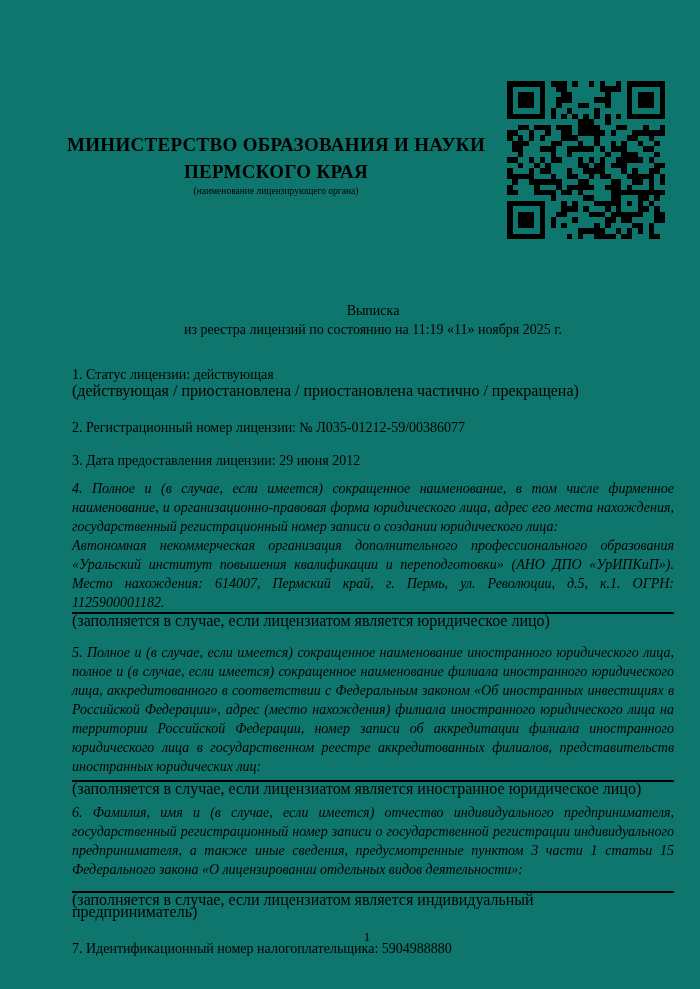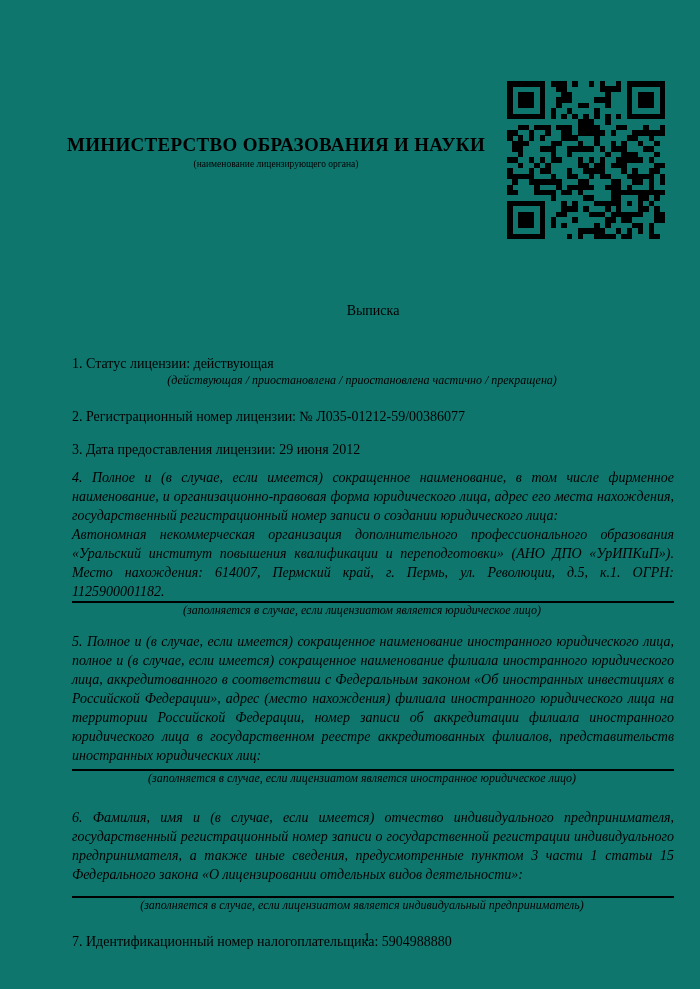--- a/index.html
+++ b/index.html
@@ -43,40 +43,38 @@
     top: 301px;
     left: 72px;
     width: 602px;
     font-size: 14px;
     line-height: 19px;
   }
   .doc-title { text-align: center; }
   .field { margin: 0; }
   .justify { text-align: justify; font-style: italic; }
   .note {
-    font-size: 12px;
+    font-size: 16px;
     line-height: 12px;
-    text-align: center;
     padding-right: 22px;
     margin-top: 1px;
-    font-style: italic;
   }
   .rule {
     border: none;
     border-top: 2px solid #000;
     margin: 0;
     height: 0;
   }
-  .mt-f1 { margin-top: 34px; }
+  .mt-f1 { margin-top: 26px; }
   .mt-f2 { margin-top: 21px; }
   .mt-f3 { margin-top: 14px; }
   .mt-f4 { margin-top: 9px; }
   .mt-f5 { margin-top: 16px; }
   .mt-rule5 { margin-top: 4px; }
-  .mt-f6 { margin-top: 24px; }
+  .mt-f6 { margin-top: 8px; }
   .mt-rule6 { margin-top: 12px; }
   .mt-f7 { margin-top: 21px; }
   .page-number {
     position: absolute;
     top: 929px;
     left: 66px;
     width: 602px;
     text-align: center;
     font-size: 13px;
   }
@@ -484,28 +482,30 @@
         <rect x="117.31" y="156.41" width="5.65" height="5.65"></rect>
         <rect x="122.90" y="156.41" width="5.65" height="5.65"></rect>
         <rect x="145.24" y="156.41" width="5.65" height="5.65"></rect>
         <rect x="150.83" y="156.41" width="5.65" height="5.65"></rect>
       </svg>
     </div>
 
   <div class="header">
     <div class="org-name">
       <div>МИНИСТЕРСТВО ОБРАЗОВАНИЯ И НАУКИ</div>
+      <div>ПЕРМСКОГО КРАЯ</div>
     </div>
     <div class="org-caption">(наименование лицензирующего органа)</div>
   </div>
 
   <div class="content">
 
     <div class="doc-title">
       <div>Выписка</div>
+      <div>из реестра лицензий по состоянию на 11:19 «11» ноября 2025 г.</div>
     </div>
 
     <div class="field mt-f1">1. Статус лицензии: действующая</div>
     <div class="note">(действующая / приостановлена / приостановлена частично / прекращена)</div>
 
     <div class="field mt-f2">2. Регистрационный номер лицензии: № Л035-01212-59/00386077</div>
 
     <div class="field mt-f3">3. Дата предоставления лицензии: 29 июня 2012</div>
 
     <div class="field mt-f4 justify">4. Полное и (в случае, если имеется) сокращенное наименование, в том числе фирменное наименование, и организационно-правовая форма юридического лица, адрес его места нахождения, государственный регистрационный номер записи о создании юридического лица:</div>

